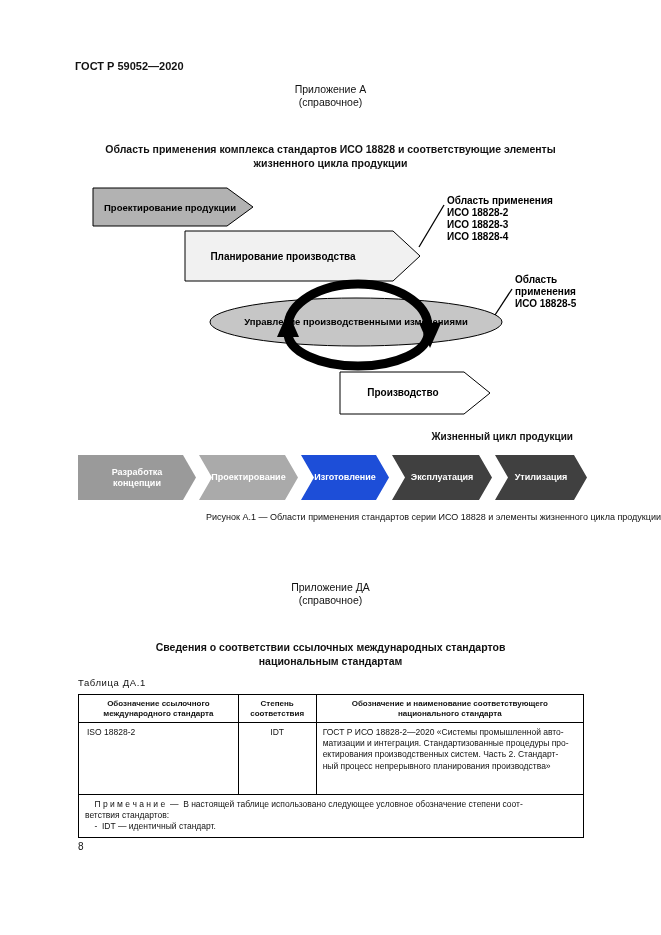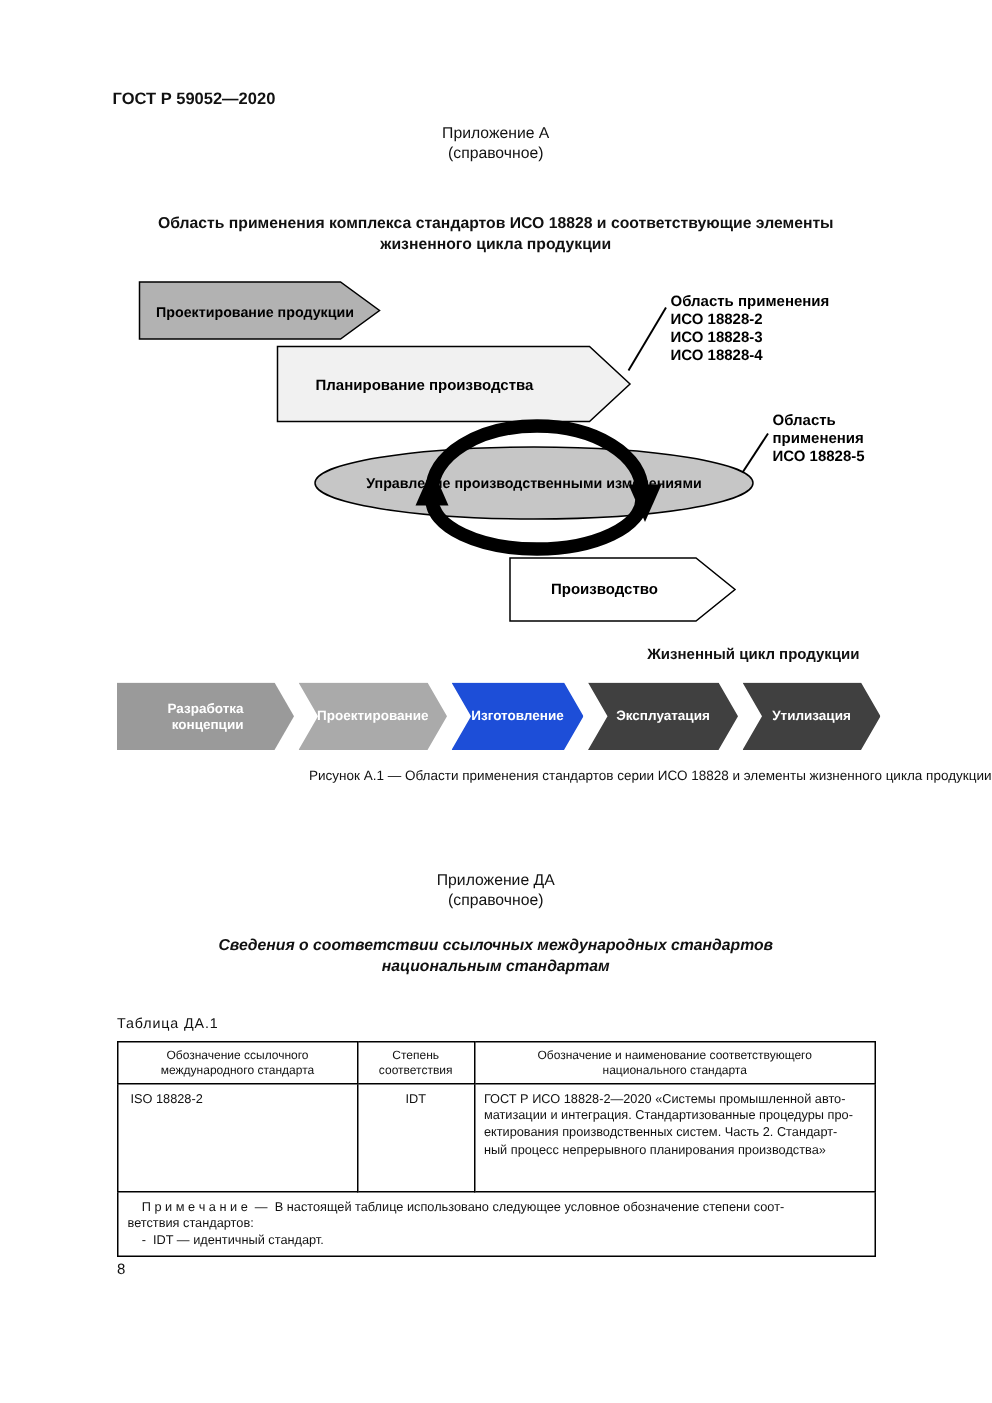--- a/index.html
+++ b/index.html
@@ -31,21 +31,21 @@
   .annex-head.da { top: 581px; }
   .annex-title {
     position: absolute;
     left: 60px; width: 541px;
     text-align: center;
     font-size: 10.5px; font-weight: bold;
     line-height: 14px;
     white-space: pre-line;
   }
   .annex-title.a1 { top: 142px; }
-  .annex-title.da { top: 623px; font-style: italic; }
+  .annex-title.da { top: 640px; }
   .figure-svg { position: absolute; left: 75px; top: 183px; }
   .svg-shape-label { font-family: "Liberation Sans", sans-serif; font-size: 10px; font-weight: bold; fill: #000; }
   .svg-shape-label.small { font-size: 9.5px; }
   .svg-callout { font-family: "Liberation Sans", sans-serif; font-size: 10px; font-weight: bold; fill: #000; }
   .lifecycle-label {
     position: absolute;
     top: 431px; right: 88px;
     font-size: 10px; font-weight: bold;
   }
   .stages {
@@ -62,21 +62,20 @@
     justify-content: center;
     color: #ffffff;
     font-size: 9px; font-weight: bold;
     text-align: center;
     line-height: 1.15;
     white-space: pre-line;
     clip-path: polygon(0 0, calc(100% - 13px) 0, 100% 50%, calc(100% - 13px) 100%, 0 100%, 13px 50%);
   }
   .stage.first {
     clip-path: polygon(0 0, calc(100% - 13px) 0, 100% 50%, calc(100% - 13px) 100%, 0 100%);
-    text-align: right;
   }
   .stage.s0 { width: 118px; }
   .stage.s1 { width: 99px; }
   .stage.s2 { width: 88px; }
   .stage.s3 { width: 100px; }
   .stage.s4 { width: 92px; }
   .figure-caption {
     position: absolute;
     left: 0; top: 512px; width: 661px;
     text-align: right;
@@ -92,21 +91,21 @@
     position: absolute;
     left: 78px; top: 694px;
     width: 506px;
     border-collapse: collapse;
   }
   .da-table th, .da-table td {
     border: 1px solid #000;
     font-family: "Liberation Sans", sans-serif;
   }
   .da-table th {
-    font-weight: normal;
+    font-weight: bold;
     font-size: 8px;
     line-height: 1.25;
     text-align: center;
     vertical-align: middle;
     white-space: pre-line;
     padding: 3px 4px;
     height: 28px;
   }
   .da-table tr.data-row { height: 72px; padding-left: 24px; }
   .da-table td {

